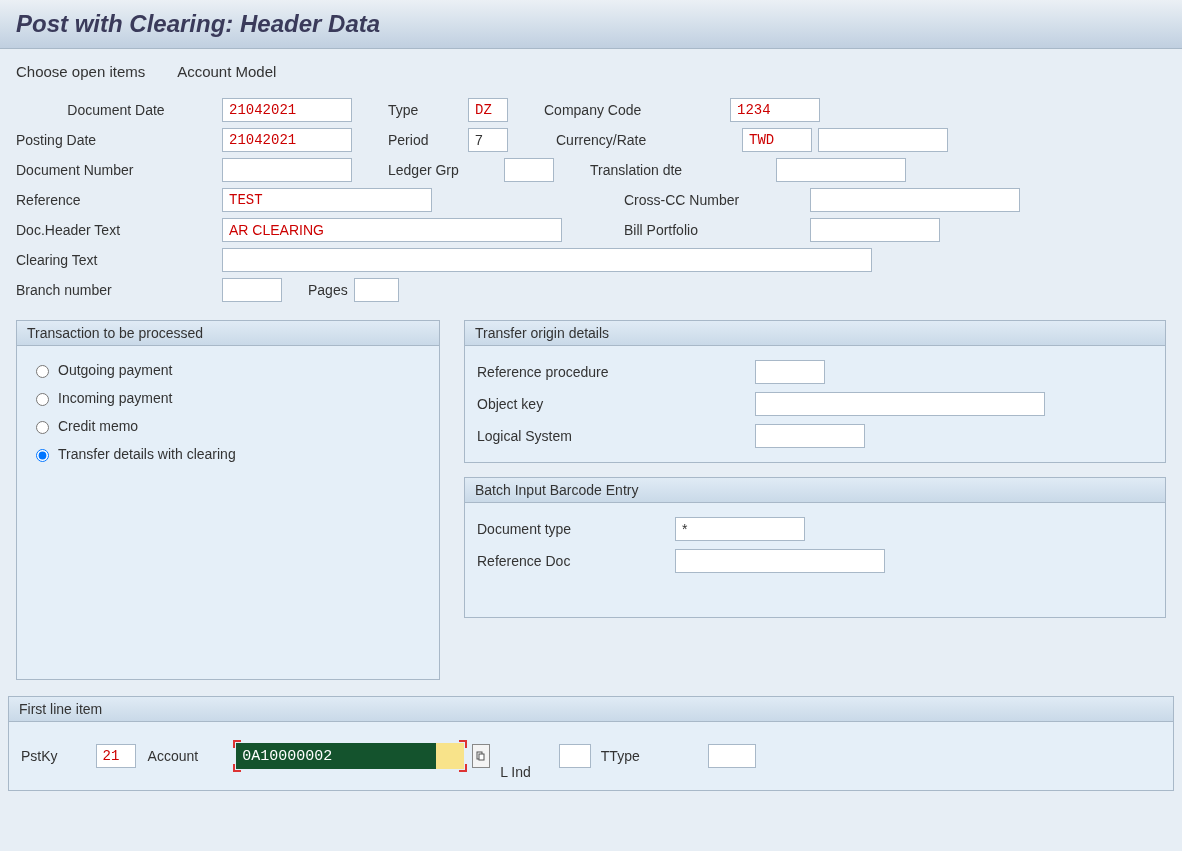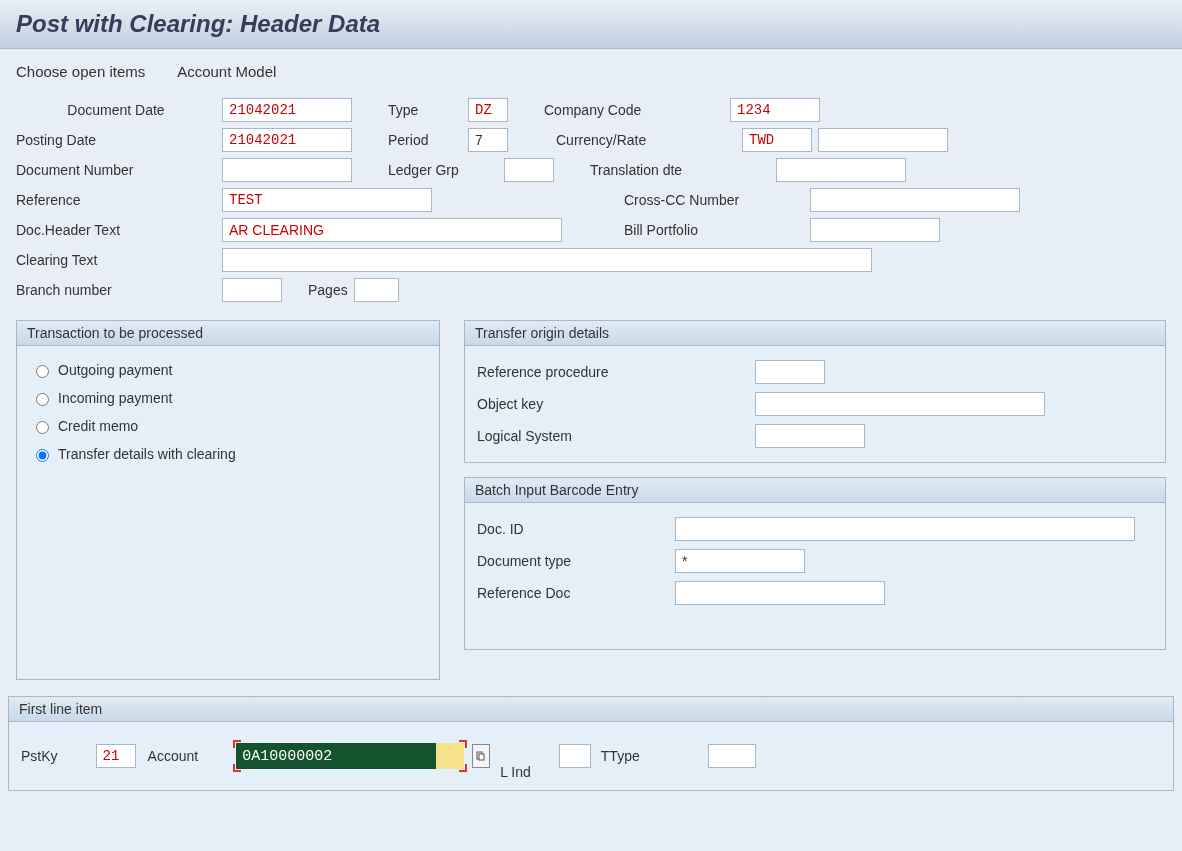--- a/index.html
+++ b/index.html
@@ -225,24 +225,20 @@
         <div class="gb-field-row">
           <label style="width:270px;">Logical System</label>
           <input type="text" class="black" style="width: 110px;" value="">
         </div>
       </div>
     </div>
 
     <div class="groupbox" style="margin-top:14px;">
       <div class="gb-title">Batch Input Barcode Entry</div>
       <div class="gb-body" style="padding-bottom:40px;">
-        <div class="gb-field-row">
-          <label style="width:190px;">Doc. ID</label>
-          <input type="text" class="black" style="width: 460px;" value="">
-        </div>
         <div class="gb-field-row">
           <label style="width:190px;">Document type</label>
           <input type="text" class="black" style="width: 130px;" value="*">
         </div>
         <div class="gb-field-row">
           <label style="width:190px;">Reference Doc</label>
           <input type="text" class="black" style="width: 210px;" value="">
         </div>
       </div>
     </div>

